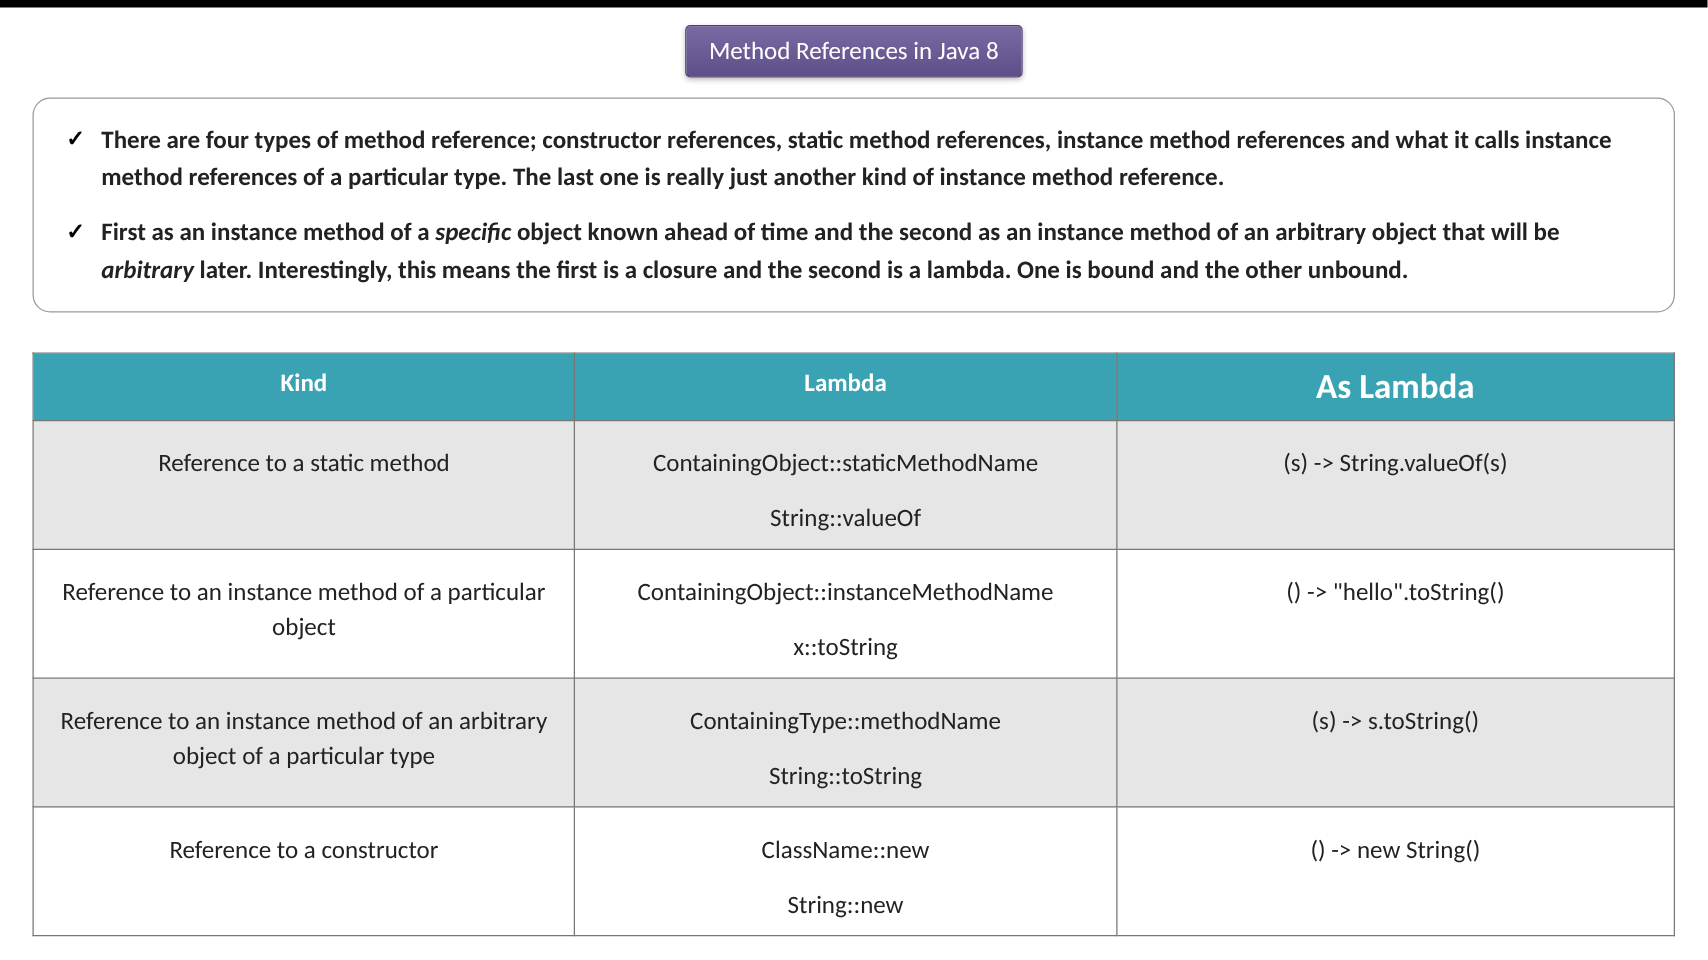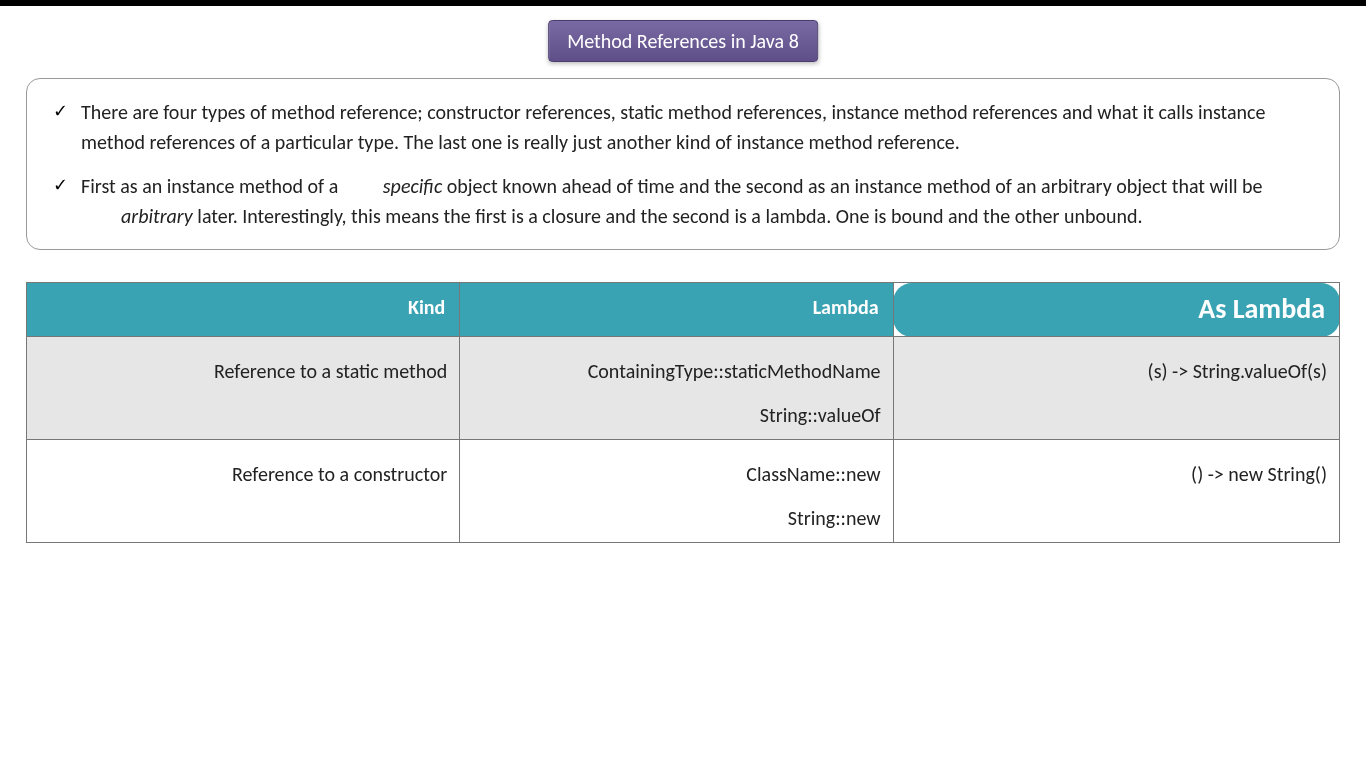--- a/index.html
+++ b/index.html
@@ -28,67 +28,66 @@
   }
   .bullets-box {
     position: absolute;
     top: 72px;
     left: 26px;
     right: 26px;
     border: 1px solid #999;
     border-radius: 14px;
     padding: 14px 22px 18px 26px;
   }
-  .bullets-box ul { list-style: none; }
+  .bullets-box ul { list-style: none; font-weight: bold; }
   .bullets-box li {
     position: relative;
     padding-left: 28px;
     font-size: 20px;
     line-height: 1.5;
     margin: 4px 0 14px 0;
     color: #222;
   }
   .bullets-box li:last-child { margin-bottom: 0; }
   .bullets-box li::before {
     content: "✓";
     position: absolute;
     left: 0;
     top: 1px;
     font-size: 18px;
     color: #000;
   }
-  .bullets-box em { font-style: italic; margin-left: 40px; }
+  .bullets-box em { font-style: italic; }
   .ref-table {
     position: absolute;
     top: 276px;
     left: 26px;
     right: 26px;
     border-collapse: collapse;
     width: calc(100% - 52px);
     table-layout: fixed;
   }
   .ref-table col.c1 { width: 33%; }
   .ref-table col.c2 { width: 33%; }
   .ref-table col.c3 { width: 34%; }
   .ref-table th, .ref-table td {
     border: 1px solid #777;
-    text-align: right;
+    text-align: center;
     vertical-align: top;
     font-size: 20px;
   }
   .ref-table th {
     background: #3aa3b3;
     color: #fff;
     font-weight: 700;
     padding: 12px 14px;
   }
   .ref-table th.big {
     font-size: 28px;
     padding: 8px 14px 10px 14px;
-    border-radius: 19px;
   }
   .ref-table tbody tr.shade td { background: #e6e6e6; }
   .ref-table tbody tr.plain td { background: #fff; }
   .ref-table td {
     padding: 20px 12px 10px 12px;
     line-height: 1.4;
   }
   .example-main { display: block; margin-bottom: 16px; }
   .example-bold { display: block; font-weight: 400; }
 </style>
@@ -120,24 +119,40 @@
     <tr>
       <th>Kind</th>
       <th>Lambda</th>
       <th class="big">As Lambda</th>
     </tr>
   </thead>
   <tbody>
     <tr class="shade">
       <td>Reference to a static method</td>
       <td>
-        <span class="example-main">ContainingType::staticMethodName</span>
+        <span class="example-main">ContainingObject::staticMethodName</span>
         <span class="example-bold">String::valueOf</span>
       </td>
       <td>(s) -&gt; String.valueOf(s)</td>
+    </tr>
+    <tr class="plain">
+      <td>Reference to an instance method of a particular object</td>
+      <td>
+        <span class="example-main">ContainingObject::instanceMethodName</span>
+        <span class="example-bold">x::toString</span>
+      </td>
+      <td>() -&gt; "hello".toString()</td>
+    </tr>
+    <tr class="shade">
+      <td>Reference to an instance method of an arbitrary object of a particular type</td>
+      <td>
+        <span class="example-main">ContainingType::methodName</span>
+        <span class="example-bold">String::toString</span>
+      </td>
+      <td>(s) -&gt; s.toString()</td>
     </tr>
     <tr class="plain">
       <td>Reference to a constructor</td>
       <td>
         <span class="example-main">ClassName::new</span>
         <span class="example-bold">String::new</span>
       </td>
       <td>() -&gt; new String()</td>
     </tr>
   </tbody>

